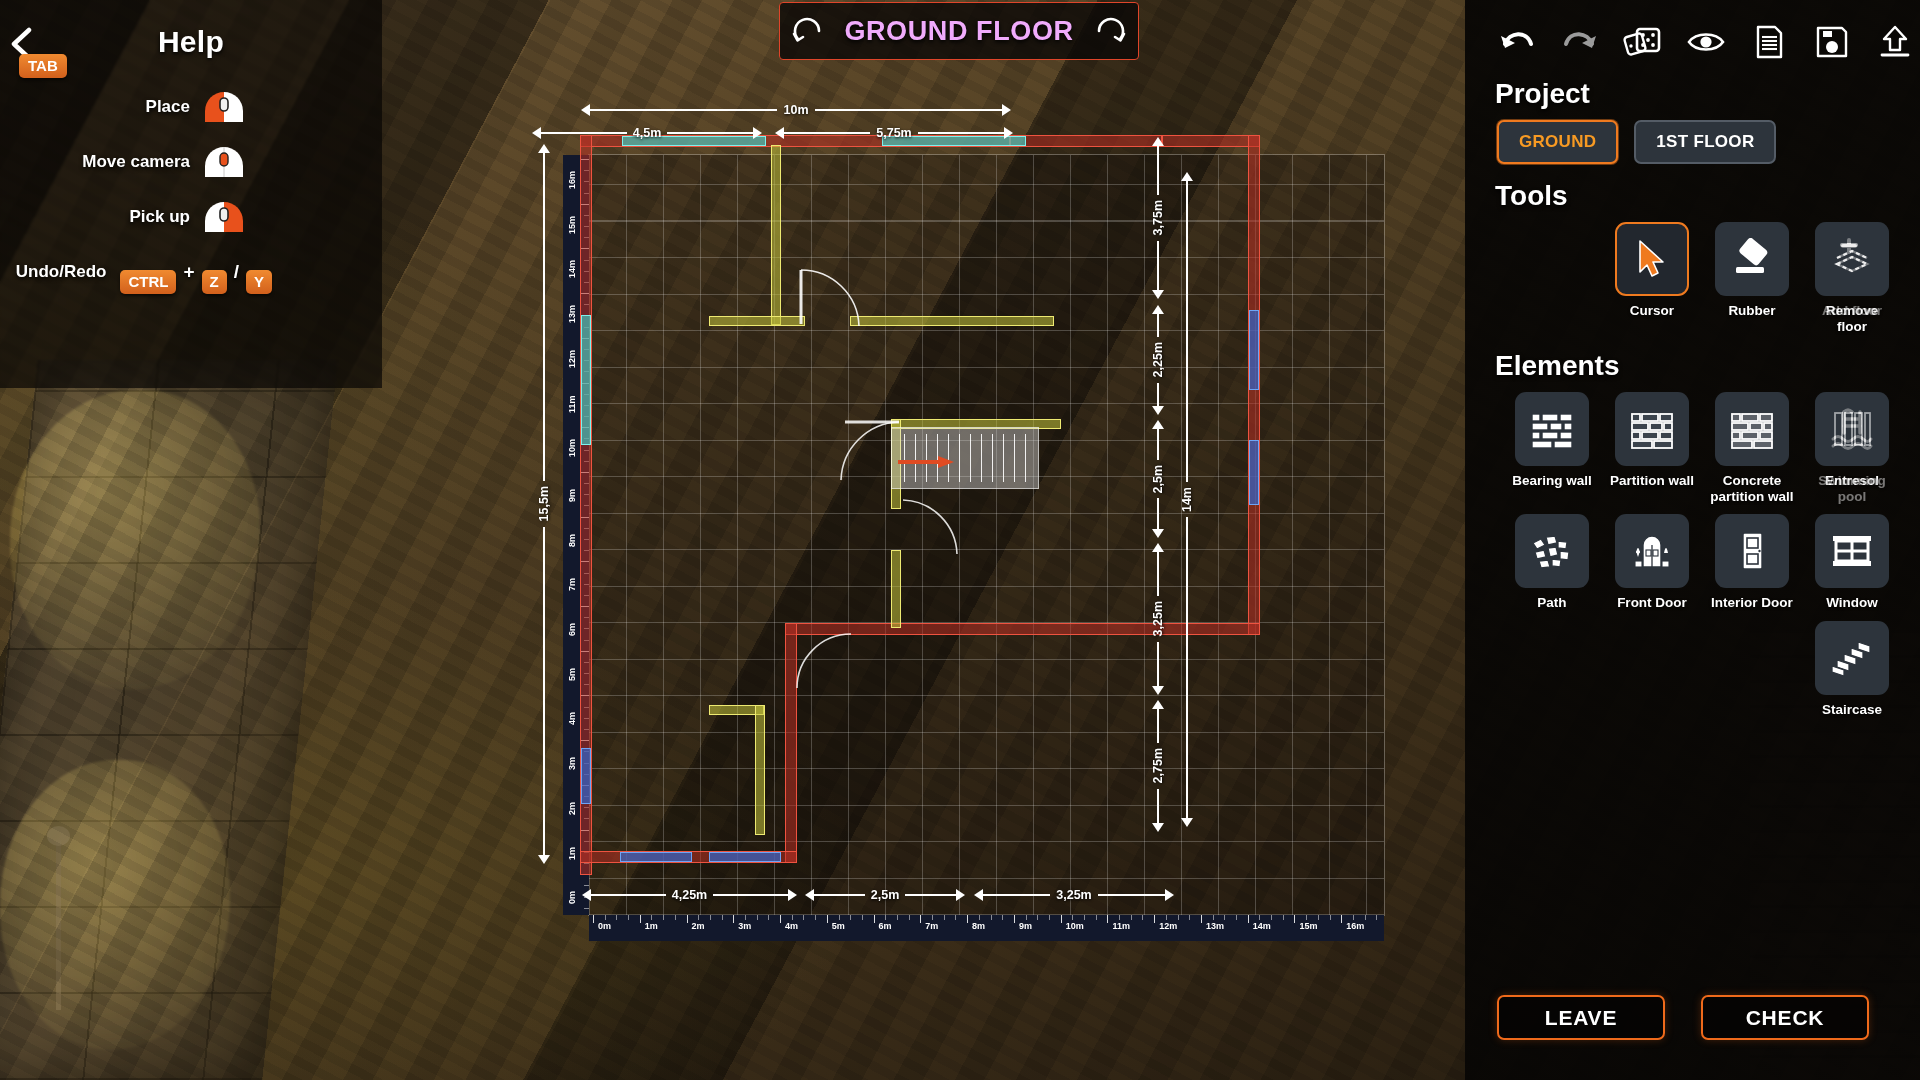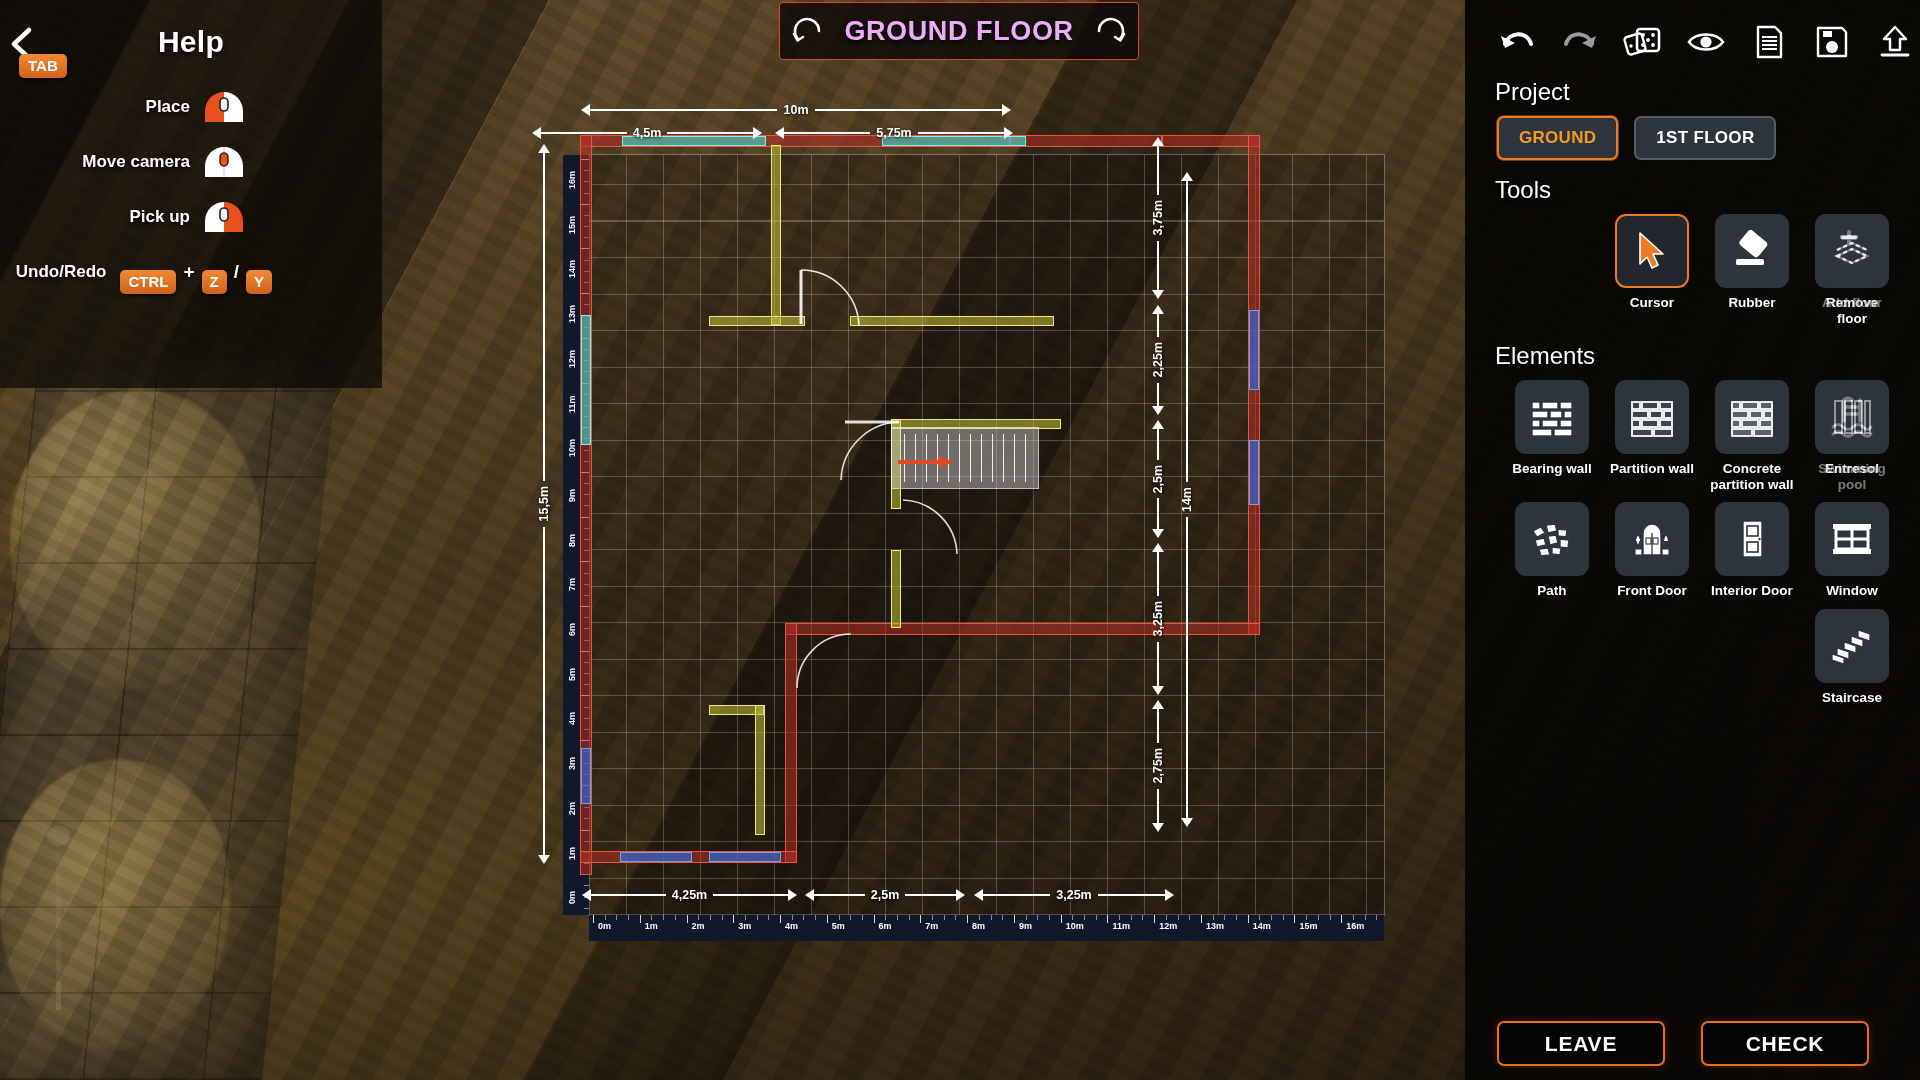--- a/index.html
+++ b/index.html
@@ -119,37 +119,37 @@
   .dimv .lbl{ padding:5px 0; white-space:nowrap; writing-mode:vertical-rl; transform:rotate(180deg);}
   .dimv .head-t,.dimv .head-b{ width:0;height:0;border-left:6px solid transparent;border-right:6px solid transparent;}
   .dimv .head-t{ border-bottom:9px solid #fff;}
   .dimv .head-b{ border-top:9px solid #fff;}
 
   
   .right-panel{ position:absolute; right:0; top:0; width:455px; height:1080px;
     background:linear-gradient(180deg, rgba(6,5,4,.93), rgba(6,5,4,.90));}
   .toolbar{ display:flex; align-items:center; gap:23px; padding:22px 0 0 32px;}
   .tb-icon{ width:40px; height:40px; cursor:pointer;}
-  .sec-h{ color:#fff; font-size:24px; font-weight:normal; padding:16px 0 10px 30px; text-shadow:0 2px 4px #000;}
+  .sec-h{ color:#fff; font-size:28px; font-weight:bold; padding:16px 0 10px 30px; text-shadow:0 2px 4px #000;}
   .proj-row{ display:flex; gap:16px; padding-left:32px;}
   .pbtn{ background:#2d343c; border:2px solid #545c66; border-radius:7px; color:#fff;
     font-size:17px; font-weight:bold; padding:10px 20px; cursor:pointer; letter-spacing:.3px;}
   .pbtn.sel{ border-color:#ef7a1f; color:#f79a23; box-shadow:0 0 0 1px rgba(239,122,31,.45);}
 
   .tiles{ display:flex; flex-wrap:wrap; gap:10px 14px; padding-left:32px; width:430px;justify-content:flex-end;}
   .tile{ width:86px; display:flex; flex-direction:column; align-items:center; cursor:pointer;}
   .tile .box{ width:74px; height:74px; border-radius:11px; background:#2d343c;
     display:flex; align-items:center; justify-content:center; border:2px solid transparent;}
   .tile.sel .box{ border-color:#ef7a1f; background:#22272e;}
   .tile.dim{ opacity:.45;}
   .tile .cap{ color:#fff; font-size:13.5px; font-weight:bold; text-align:center;
     margin-top:7px; line-height:1.15; text-shadow:0 1px 3px #000;}
   .tile svg{ display:block;}
 
-  .bottom-btns{ position:absolute; left:32px; bottom:14px; display:flex; gap:36px;}
+  .bottom-btns{ position:absolute; left:32px; bottom:40px; display:flex; gap:36px;}
   .bbtn{ width:168px; height:45px; background:rgba(5,4,3,.9);
     border:2px solid #ef6a1b; border-radius:7px; color:#fff; font-size:21px; font-weight:bold;
     letter-spacing:.8px; display:flex; align-items:center; justify-content:center; cursor:pointer;
     box-shadow:0 0 8px rgba(239,106,27,.25);}
 </style>
 </head>
 <body>
 
 <div id="app">
 

